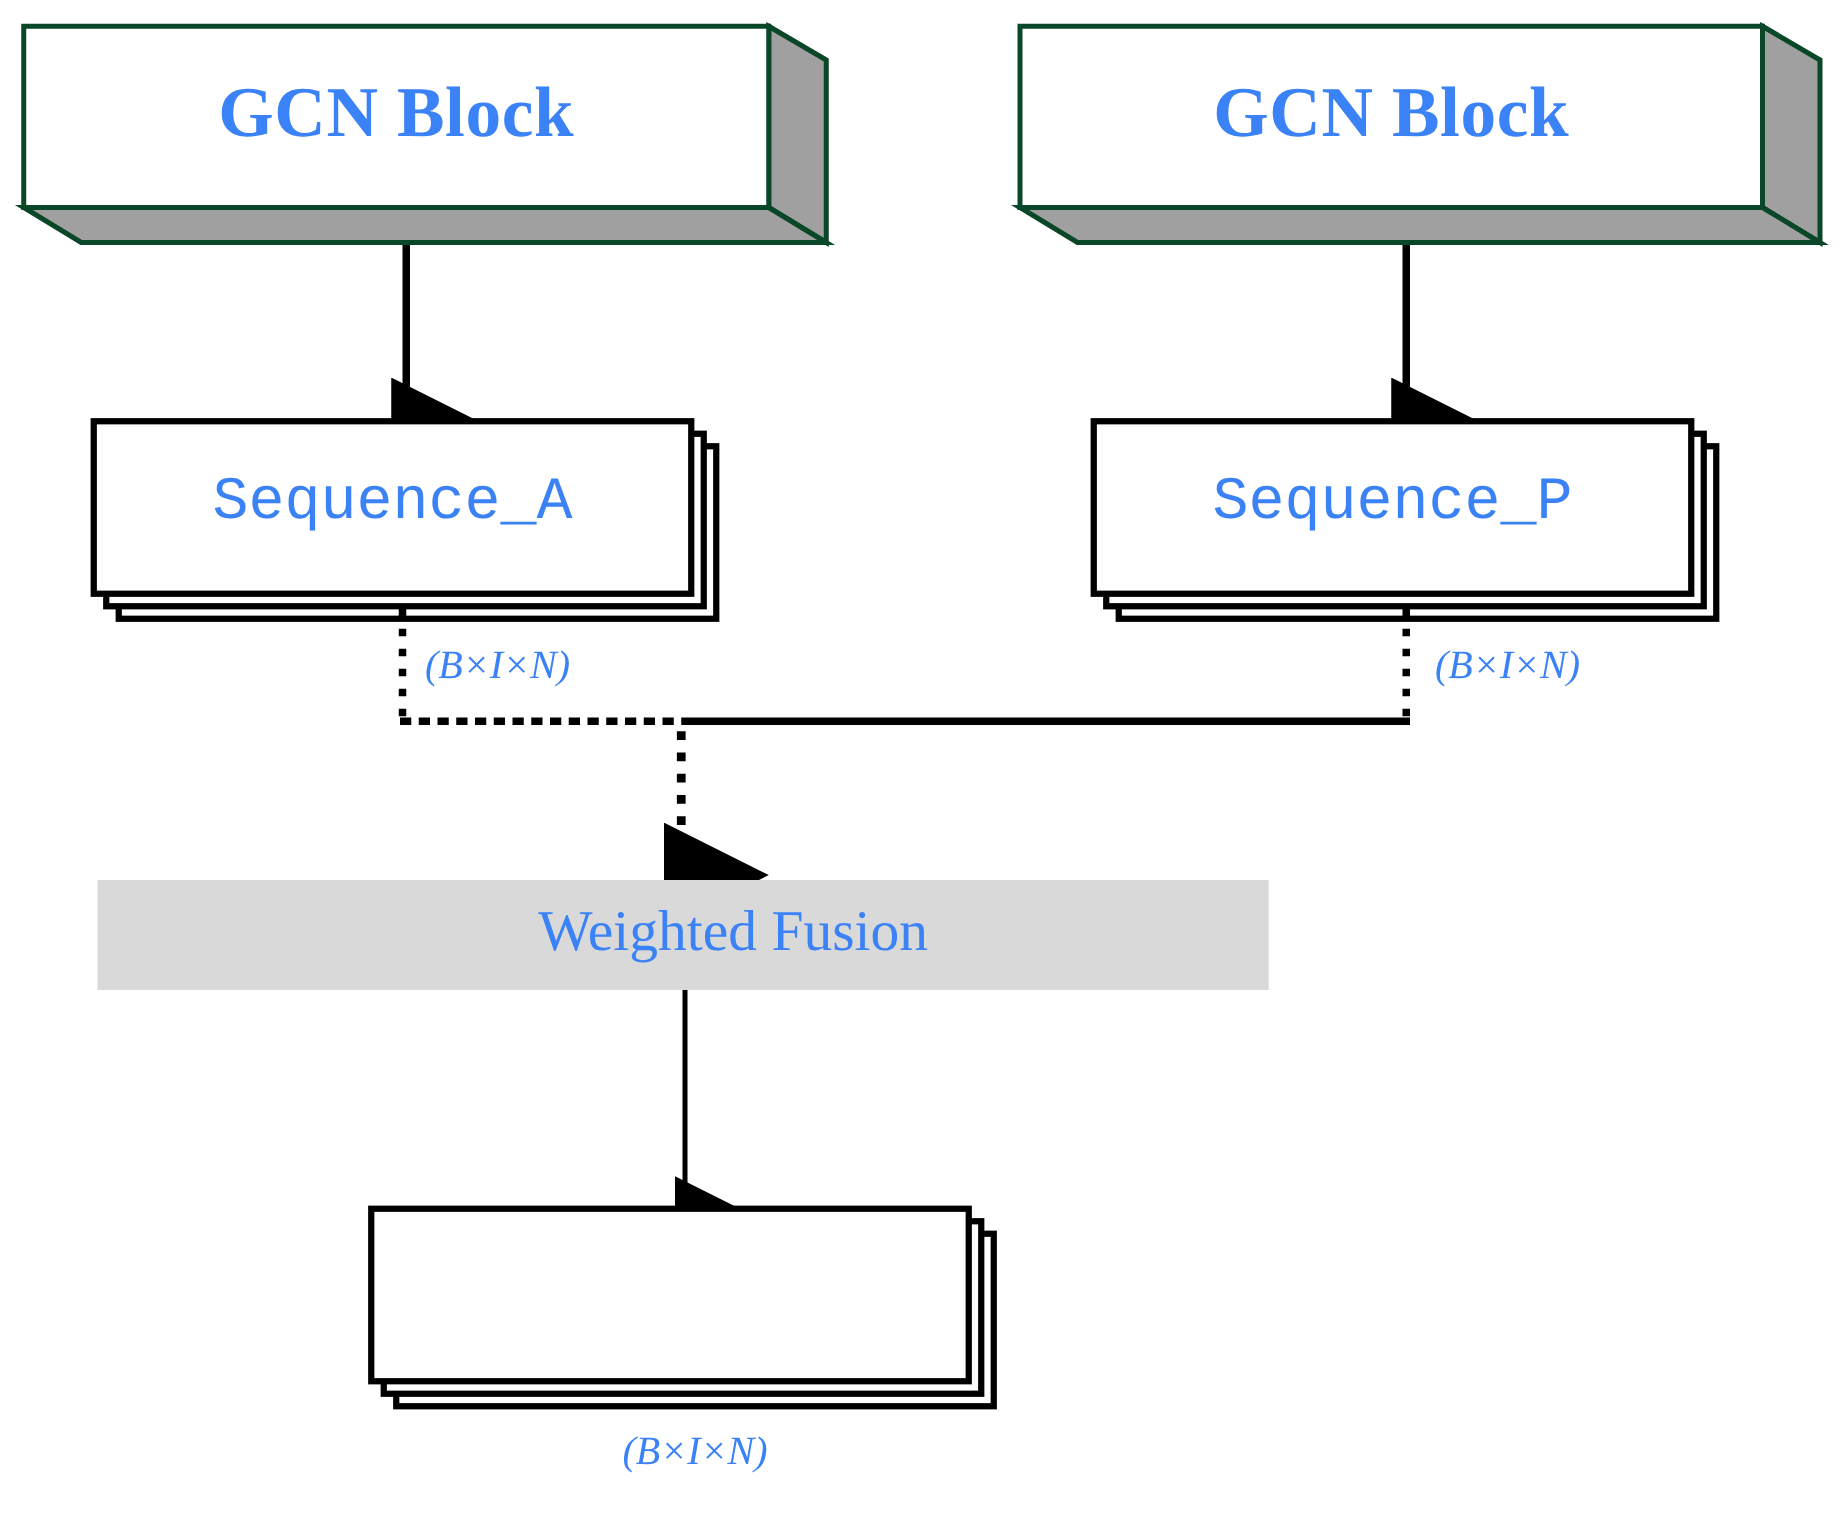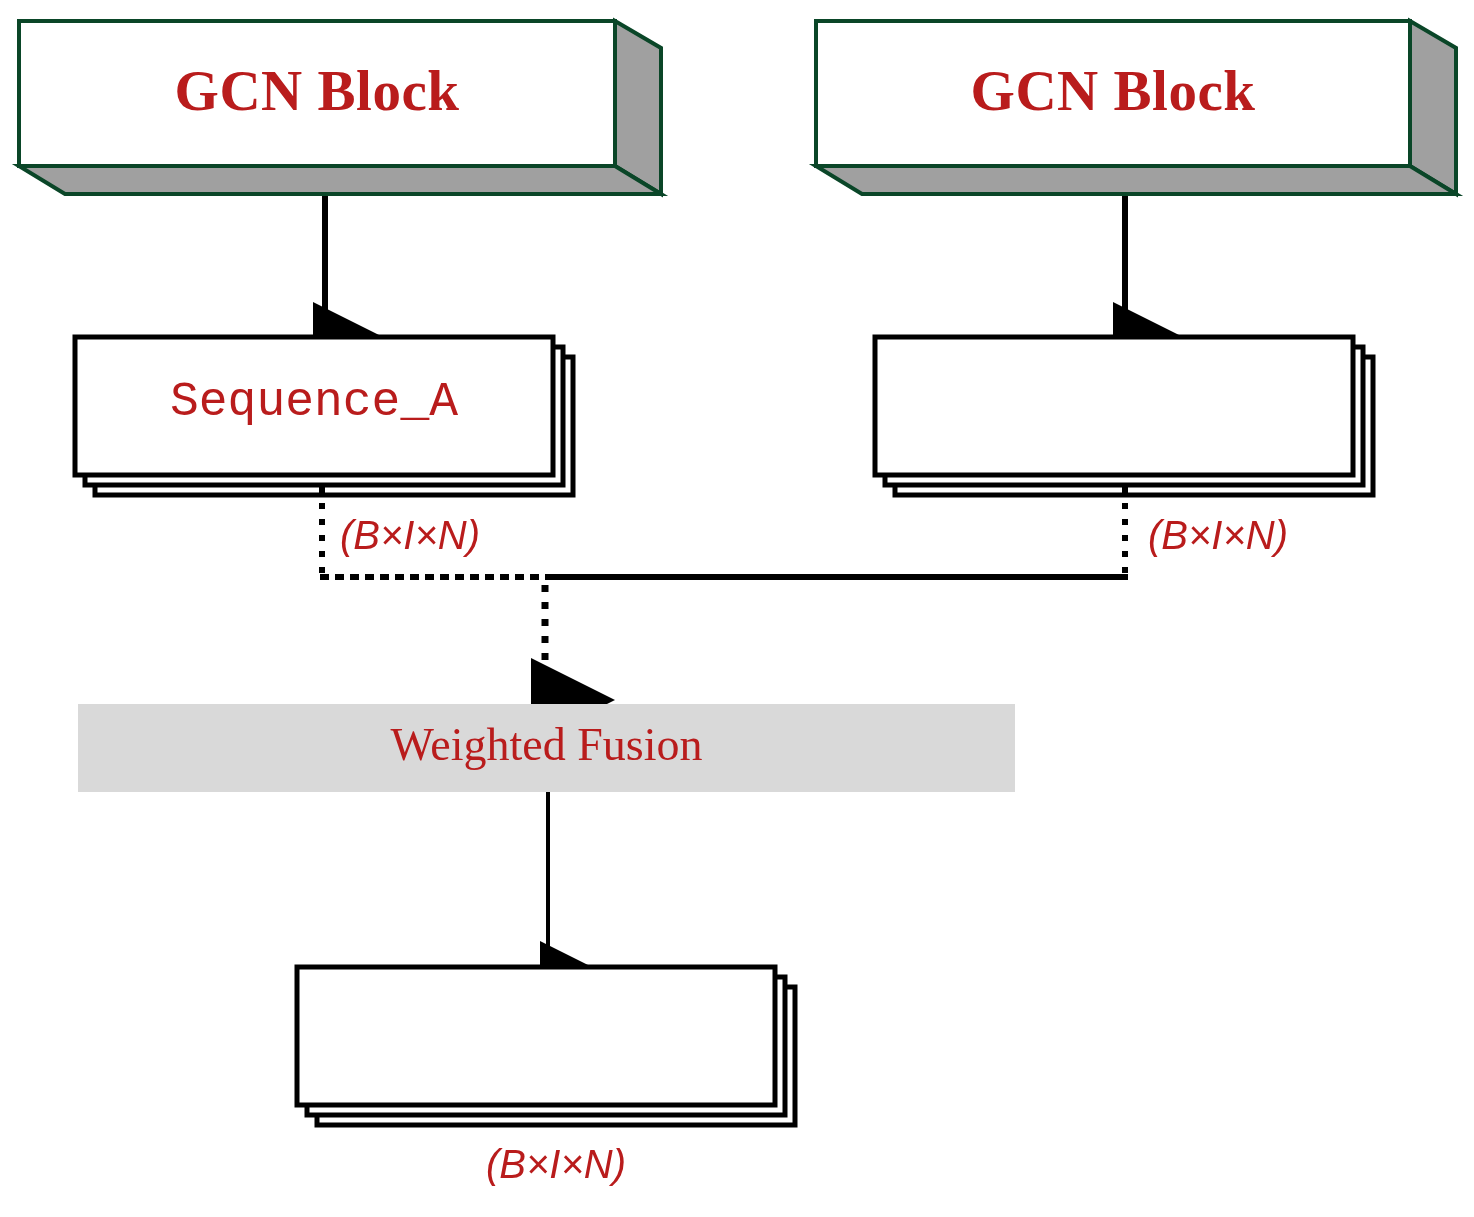--- a/index.html
+++ b/index.html
@@ -21,44 +21,45 @@
     position: absolute;
     left: 0;
     top: 0;
     width: 1474px;
     height: 1217px;
   }
   .node-label {
     position: absolute;
     text-align: center;
     white-space: nowrap;
-    color: #b91c1c;
+    color: #3b82f6;
     pointer-events: none;
   }
   .gcn-label {
     font-family: "Liberation Serif", "DejaVu Serif", serif;
     font-weight: bold;
     font-size: 57px;
     letter-spacing: 0.5px;
   }
   .seq-label {
     font-family: Liberation Mono, monospace;
     font-weight: normal;
     font-size: 48px;
   }
   .fusion-label {
     font-family: "Liberation Serif", "DejaVu Serif", serif;
     font-weight: normal;
     font-size: 46px;
+    padding-left: 40px;
   }
   .dim-label {
-    font-family: Liberation Sans, sans-serif;
+    font-family: Liberation Serif, serif;
     font-style: italic;
     font-weight: normal;
-    font-size: 40px;
+    font-size: 32px;
   }
 </style>
 </head>
 <body>
 
 <div id="diagram-root">
 
   <svg id="diagram-svg" viewBox="0 0 1474 1217" xmlns="http://www.w3.org/2000/svg">
     <defs>
       <marker id="arrowSolid" viewBox="0 0 12 12" refX="6" refY="10" markerWidth="12" markerHeight="12" orient="auto-start-reverse">
@@ -117,20 +118,21 @@
       <rect x="297" y="967" width="478" height="138" fill="#ffffff" stroke="#000000" stroke-width="5"></rect>
     </g>
   </svg>
 
   <div class="node-label gcn-label" style="left:19px; top:58px; width:596px;">GCN Block</div>
 
   <div class="node-label gcn-label" style="left:816px; top:58px; width:594px;">GCN Block</div>
 
   <div class="node-label seq-label" style="left:75px; top:375px; width:478px;">Sequence_A</div>
 
+  <div class="node-label seq-label" style="left:875px; top:375px; width:478px;">Sequence_P</div>
 
   <div class="node-label dim-label" style="left:340px; top:513px; width:260px; text-align:left;">(B×I×N)</div>
 
   <div class="node-label dim-label" style="left:1148px; top:513px; width:260px; text-align:left;">(B×I×N)</div>
 
   <div class="node-label fusion-label" style="left:78px; top:718px; width:937px;">Weighted Fusion</div>
 
 
   <div class="node-label dim-label" style="left:406px; top:1142px; width:300px;">(B×I×N)</div>
 

